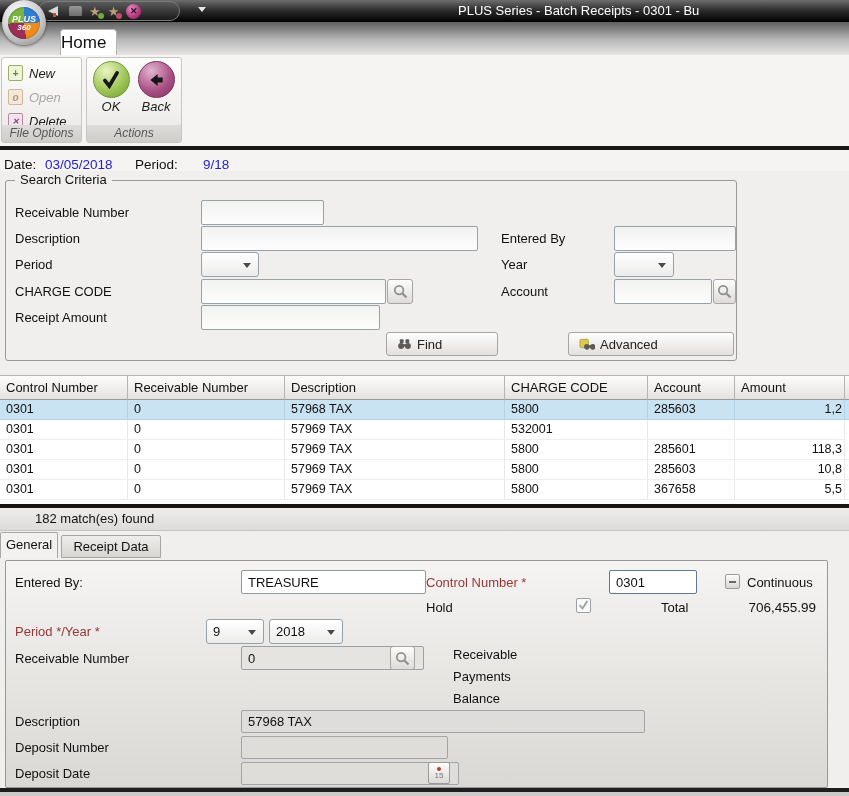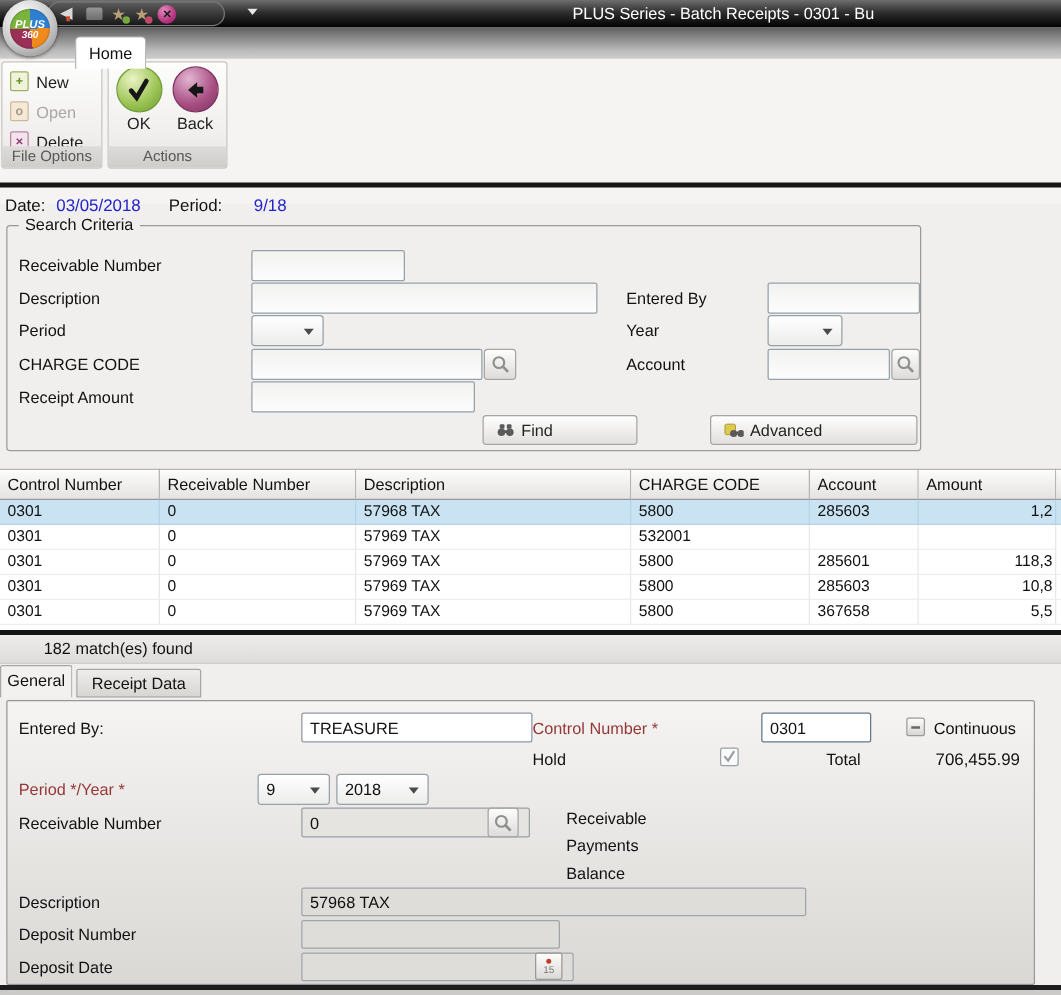--- a/index.html
+++ b/index.html
@@ -39,22 +39,22 @@
   .logo-top { position:absolute; left:0; right:0; top:7px; text-align:center; color:#fff;
     font-size:9px; font-weight:bold; font-style:italic; }
   .logo-bottom { position:absolute; left:0; right:0; top:16px; text-align:center; color:#fff;
     font-size:8px; font-weight:bold; font-style:italic; }
 
   
   .tabstrip { left:0; top:22px; width:849px; height:33px;
     background:linear-gradient(#5f5f5f,#b9b9b9 55%,#e6e5e4); }
   .home-tab { left:60px; top:29px; width:57px; height:26px; background:#fff; z-index:5;
     border:1px solid #b5b5b5; border-bottom:none; border-radius:4px 4px 0 0;
-    text-align:center; line-height:25px; font-size:13px; }
-  .ribbon { left:0; top:47px; width:849px; height:116px; background:#f5f4f3; }
+    text-align:left; line-height:25px; font-size:17px; }
+  .ribbon { left:0; top:55px; width:849px; height:116px; background:#f5f4f3;font-style:italic; }
   .rgroup { position:absolute; top:2px; height:86px; border:1px solid #c8c6c4; border-radius:3px;
     background:linear-gradient(#fdfdfc,#efeeec 72%,#e7e5e3); }
   .g-file { left:1px; width:81px; }
   .g-actions { left:86px; width:96px; }
   .rgroup-label { position:absolute; left:0; right:0; bottom:0; height:17px;
     background:linear-gradient(#dedcda,#cfcdca); color:#565violet; color:#575757; font-size:12px;
     text-align:center; line-height:17px; border-radius:0 0 2px 2px; white-space:nowrap; overflow:hidden; }
   .file-item { position:absolute; left:6px; height:20px; display:flex; align-items:center; gap:6px;
     font-size:13px; color:#1d1d1d; }
   .fi-new { top:5px; } .fi-open { top:29px; color:#a9a7a5; } .fi-delete { top:53px; }
@@ -98,21 +98,21 @@
   .s-r1l{left:9px;top:19px;} .s-r1i{left:195px;top:19px;width:123px;}
   .s-r2l{left:9px;top:45px;} .s-r2i{left:195px;top:45px;width:277px;}
   .s-r2lr{left:495px;top:45px;} .s-r2ir{left:608px;top:45px;width:122px;}
   .s-r3l{left:9px;top:71px;} .s-r3c{left:195px;top:71px;width:58px;}
   .s-r3lr{left:495px;top:71px;} .s-r3cr{left:608px;top:71px;width:60px;}
   .s-r4l{left:9px;top:98px;} .s-r4i{left:195px;top:98px;width:185px;}
   .s-r4b{left:381px;top:98px;width:26px;height:25px;}
   .s-r4lr{left:495px;top:98px;} .s-r4ir{left:608px;top:98px;width:98px;}
   .s-r4br{left:707px;top:98px;width:23px;height:25px;}
   .s-r5l{left:9px;top:124px;} .s-r5i{left:195px;top:124px;width:179px;}
-  .b-find{left:380px;top:151px;width:124px;} .b-adv{left:562px;top:151px;width:166px;}
+  .b-find{left:380px;top:151px;width:112px;} .b-adv{left:562px;top:151px;width:166px;}
 
   
   .grid { left:0; top:375px; width:849px; }
   .grow { display:grid; grid-template-columns:128px 157px 220px 143px 87px 110px 4px; }
   .ghead { height:25px; }
   .hcell { background:linear-gradient(#fcfcfb,#e5e3e1); border-right:1px solid #b7b5b3;
     border-top:1px solid #b7b5b3; border-bottom:1px solid #9b9997; padding-left:6px;
     font-size:13px; line-height:23px; white-space:nowrap; overflow:hidden; }
   .gbody { height:20px; background:#fff; }
   .gcell { border-right:1px solid #eae8e6; border-bottom:1px solid #f0eeec; padding-left:6px;

